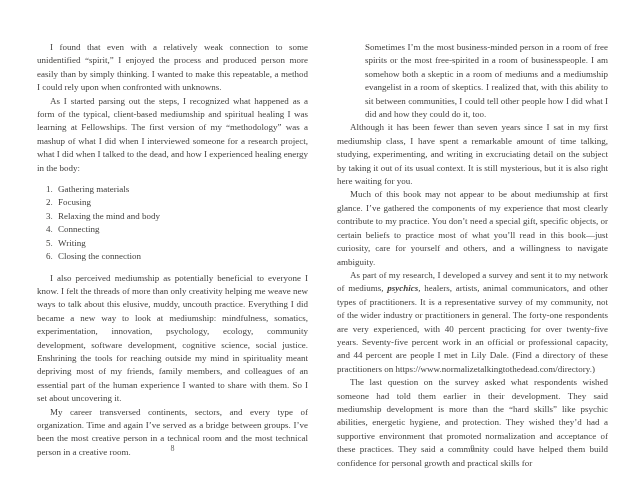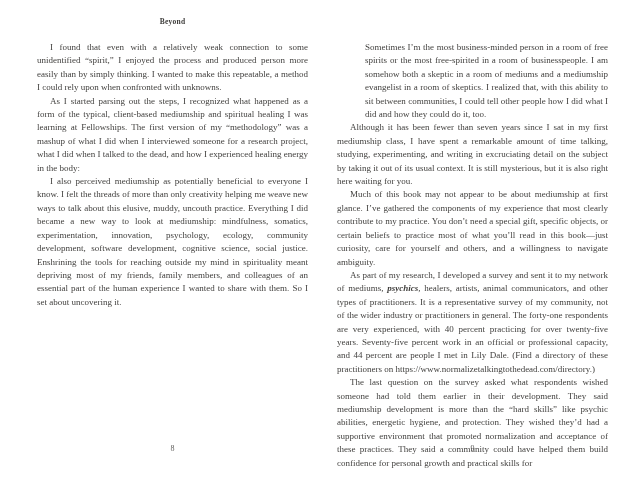--- a/index.html
+++ b/index.html
@@ -69,25 +69,33 @@
     color: #5c5b59;
   }
   i { font-style: italic; font-weight: bold; }
 </style>
 </head>
 <body>
 
 <div id="canvas">
 
   <section class="page verso">
-    <div class="running-head">Beyond</div>
     <div class="page-body">
       <p class="para indent">I found that even with a relatively weak connection to some unidentified “spirit,” I enjoyed the process and produced person more easily than by simply thinking. I wanted to make this repeatable, a method I could rely upon when confronted with unknowns.</p>
       <p class="para indent">As I started parsing out the steps, I recognized what happened as a form of the typical, client-based mediumship and spiritual healing I was learning at Fellowships. The first version of my “methodology” was a mashup of what I did when I interviewed someone for a research project, what I did when I talked to the dead, and how I experienced healing energy in the body:</p>
+      <ol class="steps">
+        <li>Gathering materials</li>
+        <li>Focusing</li>
+        <li>Relaxing the mind and body</li>
+        <li>Connecting</li>
+        <li>Writing</li>
+        <li>Closing the connection</li>
+      </ol>
       <p class="para indent">I also perceived mediumship as potentially beneficial to everyone I know. I felt the threads of more than only creativity helping me weave new ways to talk about this elusive, muddy, uncouth practice. Everything I did became a new way to look at mediumship: mindfulness, somatics, experimentation, innovation, psychology, ecology, community development, software development, cognitive science, social justice. Enshrining the tools for reaching outside my mind in spirituality meant depriving most of my friends, family members, and colleagues of an essential part of the human experience I wanted to share with them. So I set about uncovering it.</p>
+      <p class="para indent">My career transversed continents, sectors, and every type of organization. Time and again I’ve served as a bridge between groups. I’ve been the most creative person in a technical room and the most technical person in a creative room.</p>
     </div>
     <div class="folio">8</div>
   </section>
 
   <section class="page recto">
     <div class="page-body">
       <p class="para noindent">Sometimes I’m the most business-minded person in a room of free spirits or the most free-spirited in a room of businesspeople. I am somehow both a skeptic in a room of mediums and a mediumship evangelist in a room of skeptics. I realized that, with this ability to sit between communities, I could tell other people how I did what I did and how they could do it, too.</p>
       <p class="para indent">Although it has been fewer than seven years since I sat in my first mediumship class, I have spent a remarkable amount of time talking, studying, experimenting, and writing in excruciating detail on the subject by taking it out of its usual context. It is still mysterious, but it is also right here waiting for you.</p>
       <p class="para indent">Much of this book may not appear to be about mediumship at first glance. I’ve gathered the components of my experience that most clearly contribute to my practice. You don’t need a special gift, specific objects, or certain beliefs to practice most of what you’ll read in this book—just curiosity, care for yourself and others, and a willingness to navigate ambiguity.</p>
       <p class="para indent">

